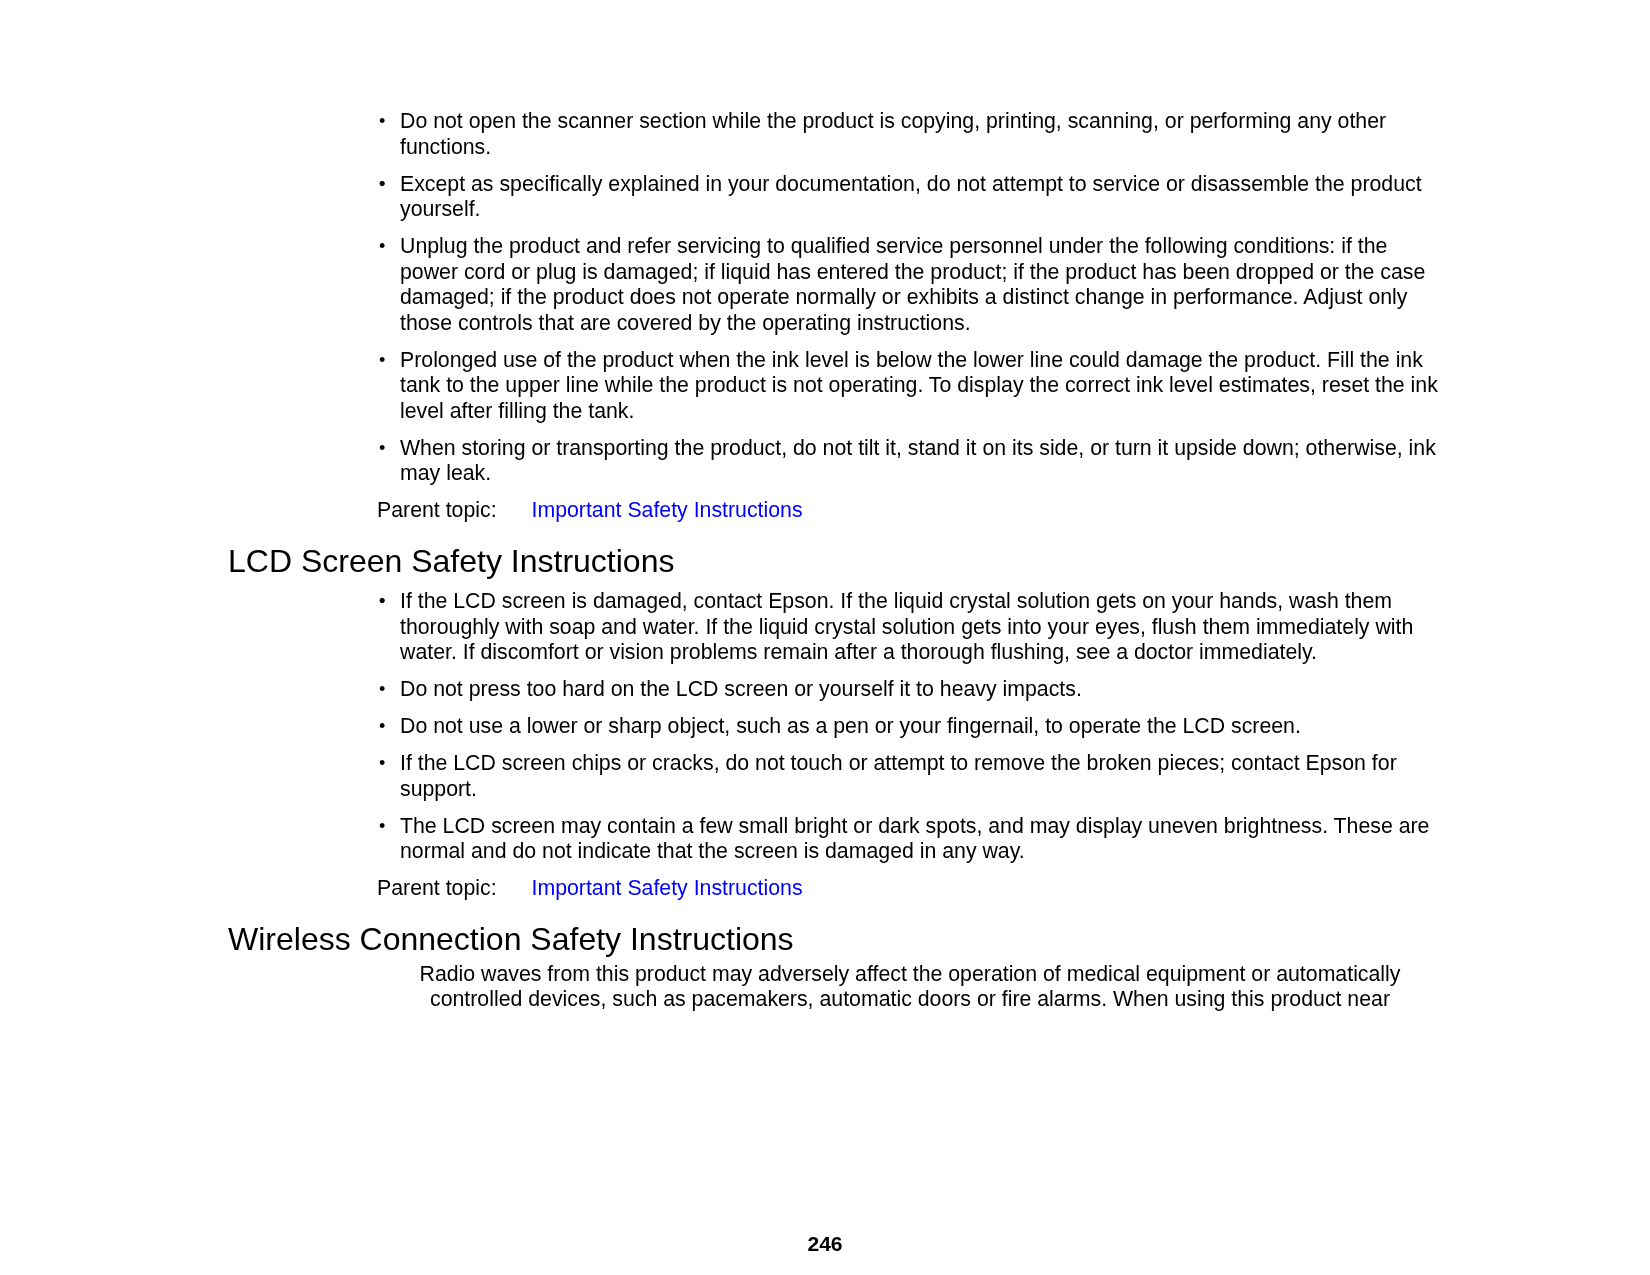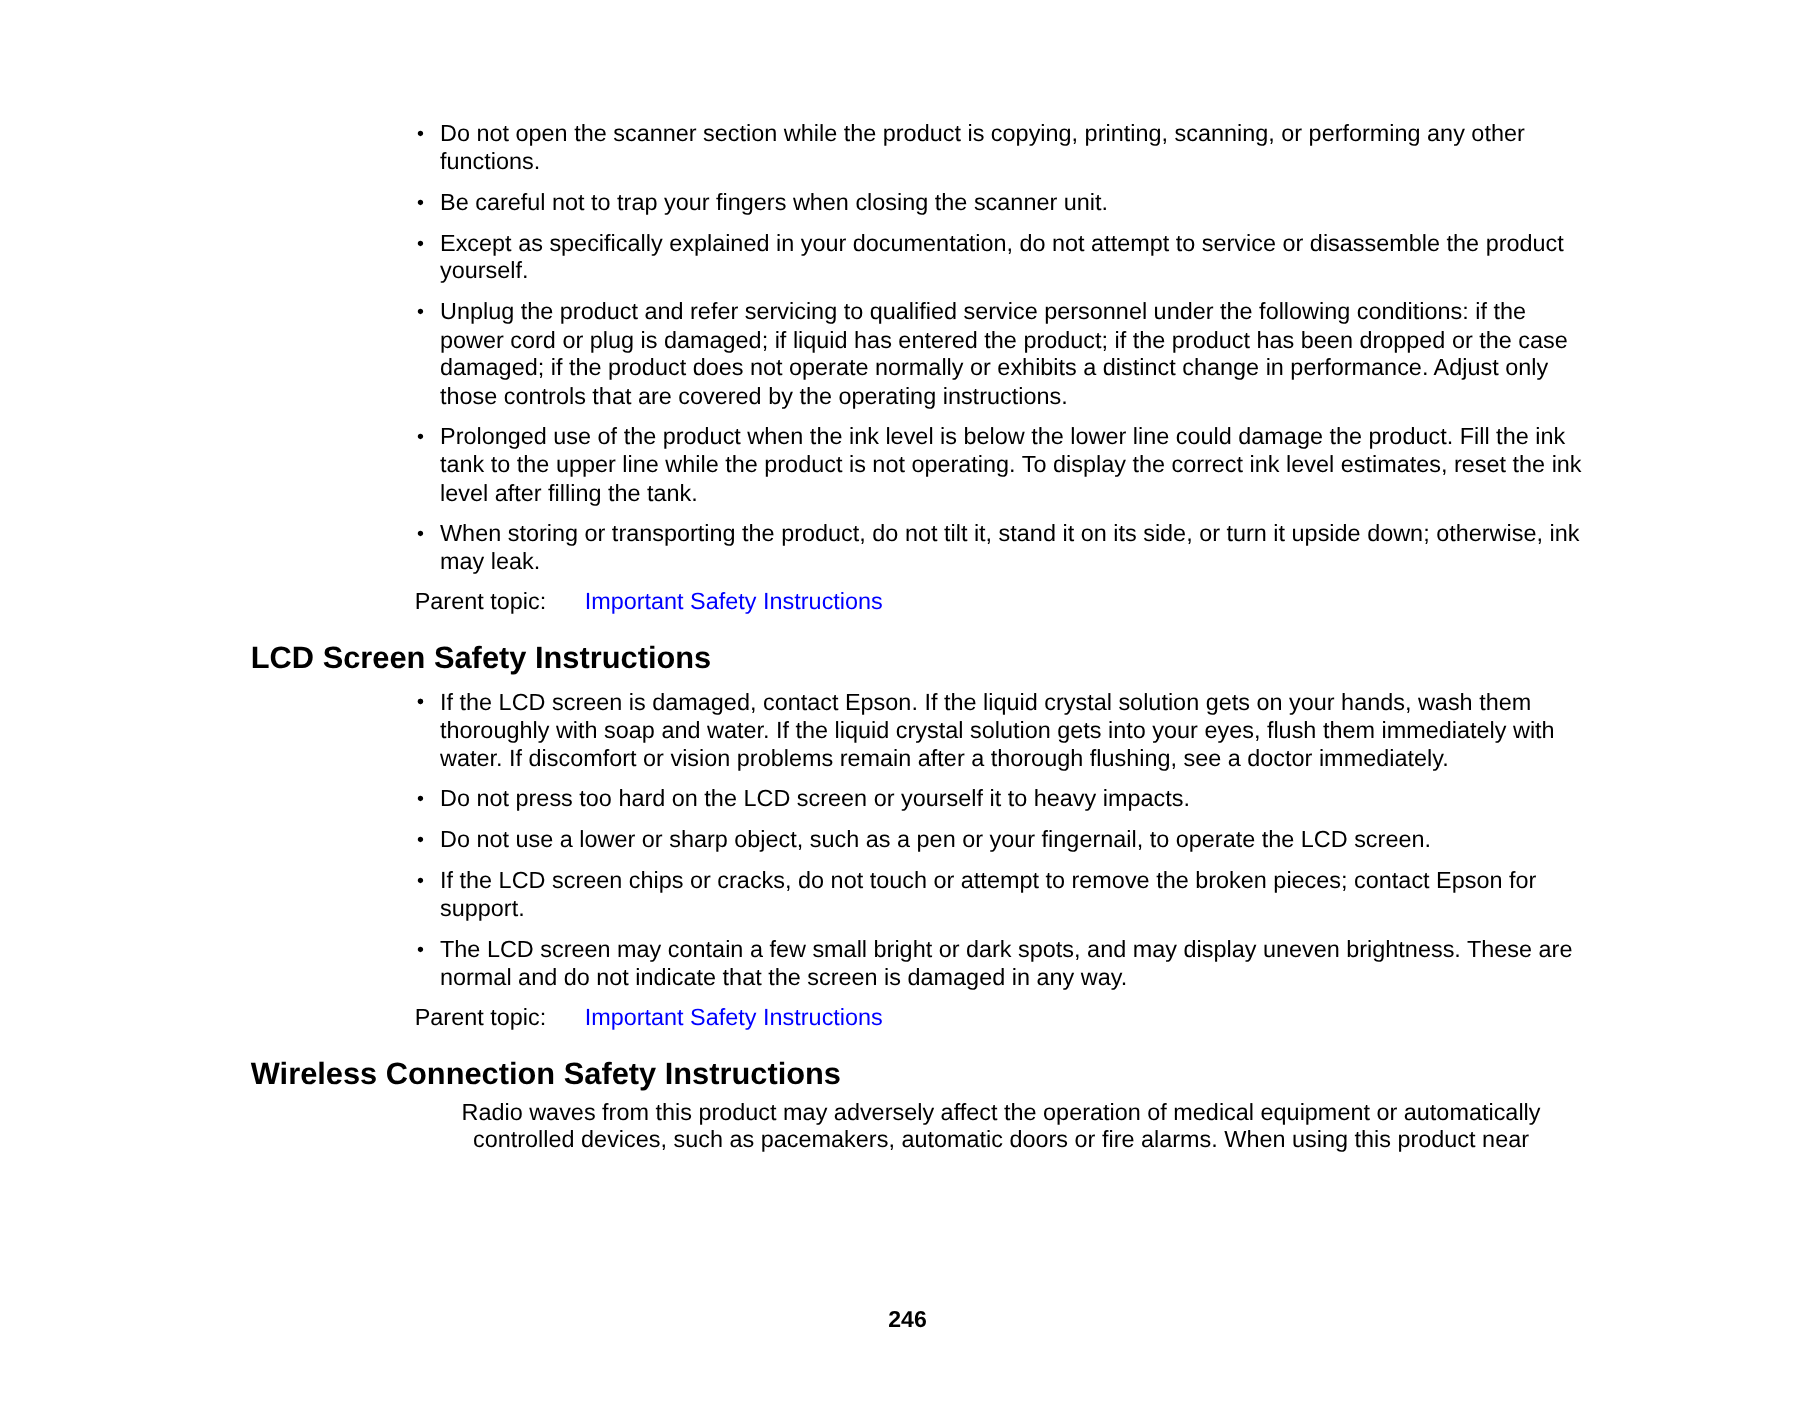--- a/index.html
+++ b/index.html
@@ -14,37 +14,37 @@
       position: relative; font-size: 21.3px; line-height: 25.5px;
       margin: 0 0 11.5px 0; padding-left: 0;
     }
     .bullets li .dot {
       position: absolute; left: -21px; top: 0; font-size: 18px; line-height: 25.5px;
     }
     .parent-topic { font-size: 21.3px; line-height: 25.5px; margin: 0 0 0 149px; }
     .parent-topic .label { font-weight: normal; }
     .parent-topic a { color: #0000ff; text-decoration: none; margin-left: 29px; }
     h2 {
-      font-size: 28px; font-weight: bold; line-height: 34px; margin: 20px 0 6px 0;
+      font-size: 32px; font-weight: normal; line-height: 34px; margin: 20px 0 6px 0;
     }
     .para { font-size: 21.3px; line-height: 25.5px; margin: 0 0 0 149px; text-align: center; }
     .page-number {
-      position: absolute; left: 0; width: 1650px; top: 1188px; text-align: center;
+      position: absolute; left: 0; width: 1650px; top: 1232px; text-align: center;
       font-size: 21px; font-weight: bold;
     }
   </style>
 </head>
 <body>
 
 <div class="page">
   <div class="content">
 
     <ul class="bullets">
       <li><span class="dot">•</span><span>Do not open the scanner section while the product is copying, printing, scanning, or performing any other functions.</span></li>
-      <li><span class="dot">•</span><span>Be careful not to trap your fingers when closing the scanner unit.</span></li>
+      <li><span class="dot">•</span></li>
       <li><span class="dot">•</span><span>Except as specifically explained in your documentation, do not attempt to service or disassemble the product yourself.</span></li>
       <li><span class="dot">•</span><span>Unplug the product and refer servicing to qualified service personnel under the following conditions: if the power cord or plug is damaged; if liquid has entered the product; if the product has been dropped or the case damaged; if the product does not operate normally or exhibits a distinct change in performance. Adjust only those controls that are covered by the operating instructions.</span></li>
       <li><span class="dot">•</span><span>Prolonged use of the product when the ink level is below the lower line could damage the product. Fill the ink tank to the upper line while the product is not operating. To display the correct ink level estimates, reset the ink level after filling the tank.</span></li>
       <li><span class="dot">•</span><span>When storing or transporting the product, do not tilt it, stand it on its side, or turn it upside down; otherwise, ink may leak.</span></li>
     </ul>
 
     <p class="parent-topic">
       <span class="label">Parent topic:</span>
       <a href="#" style="color: rgb(0, 0, 255);">Important Safety Instructions</a>
     </p>

